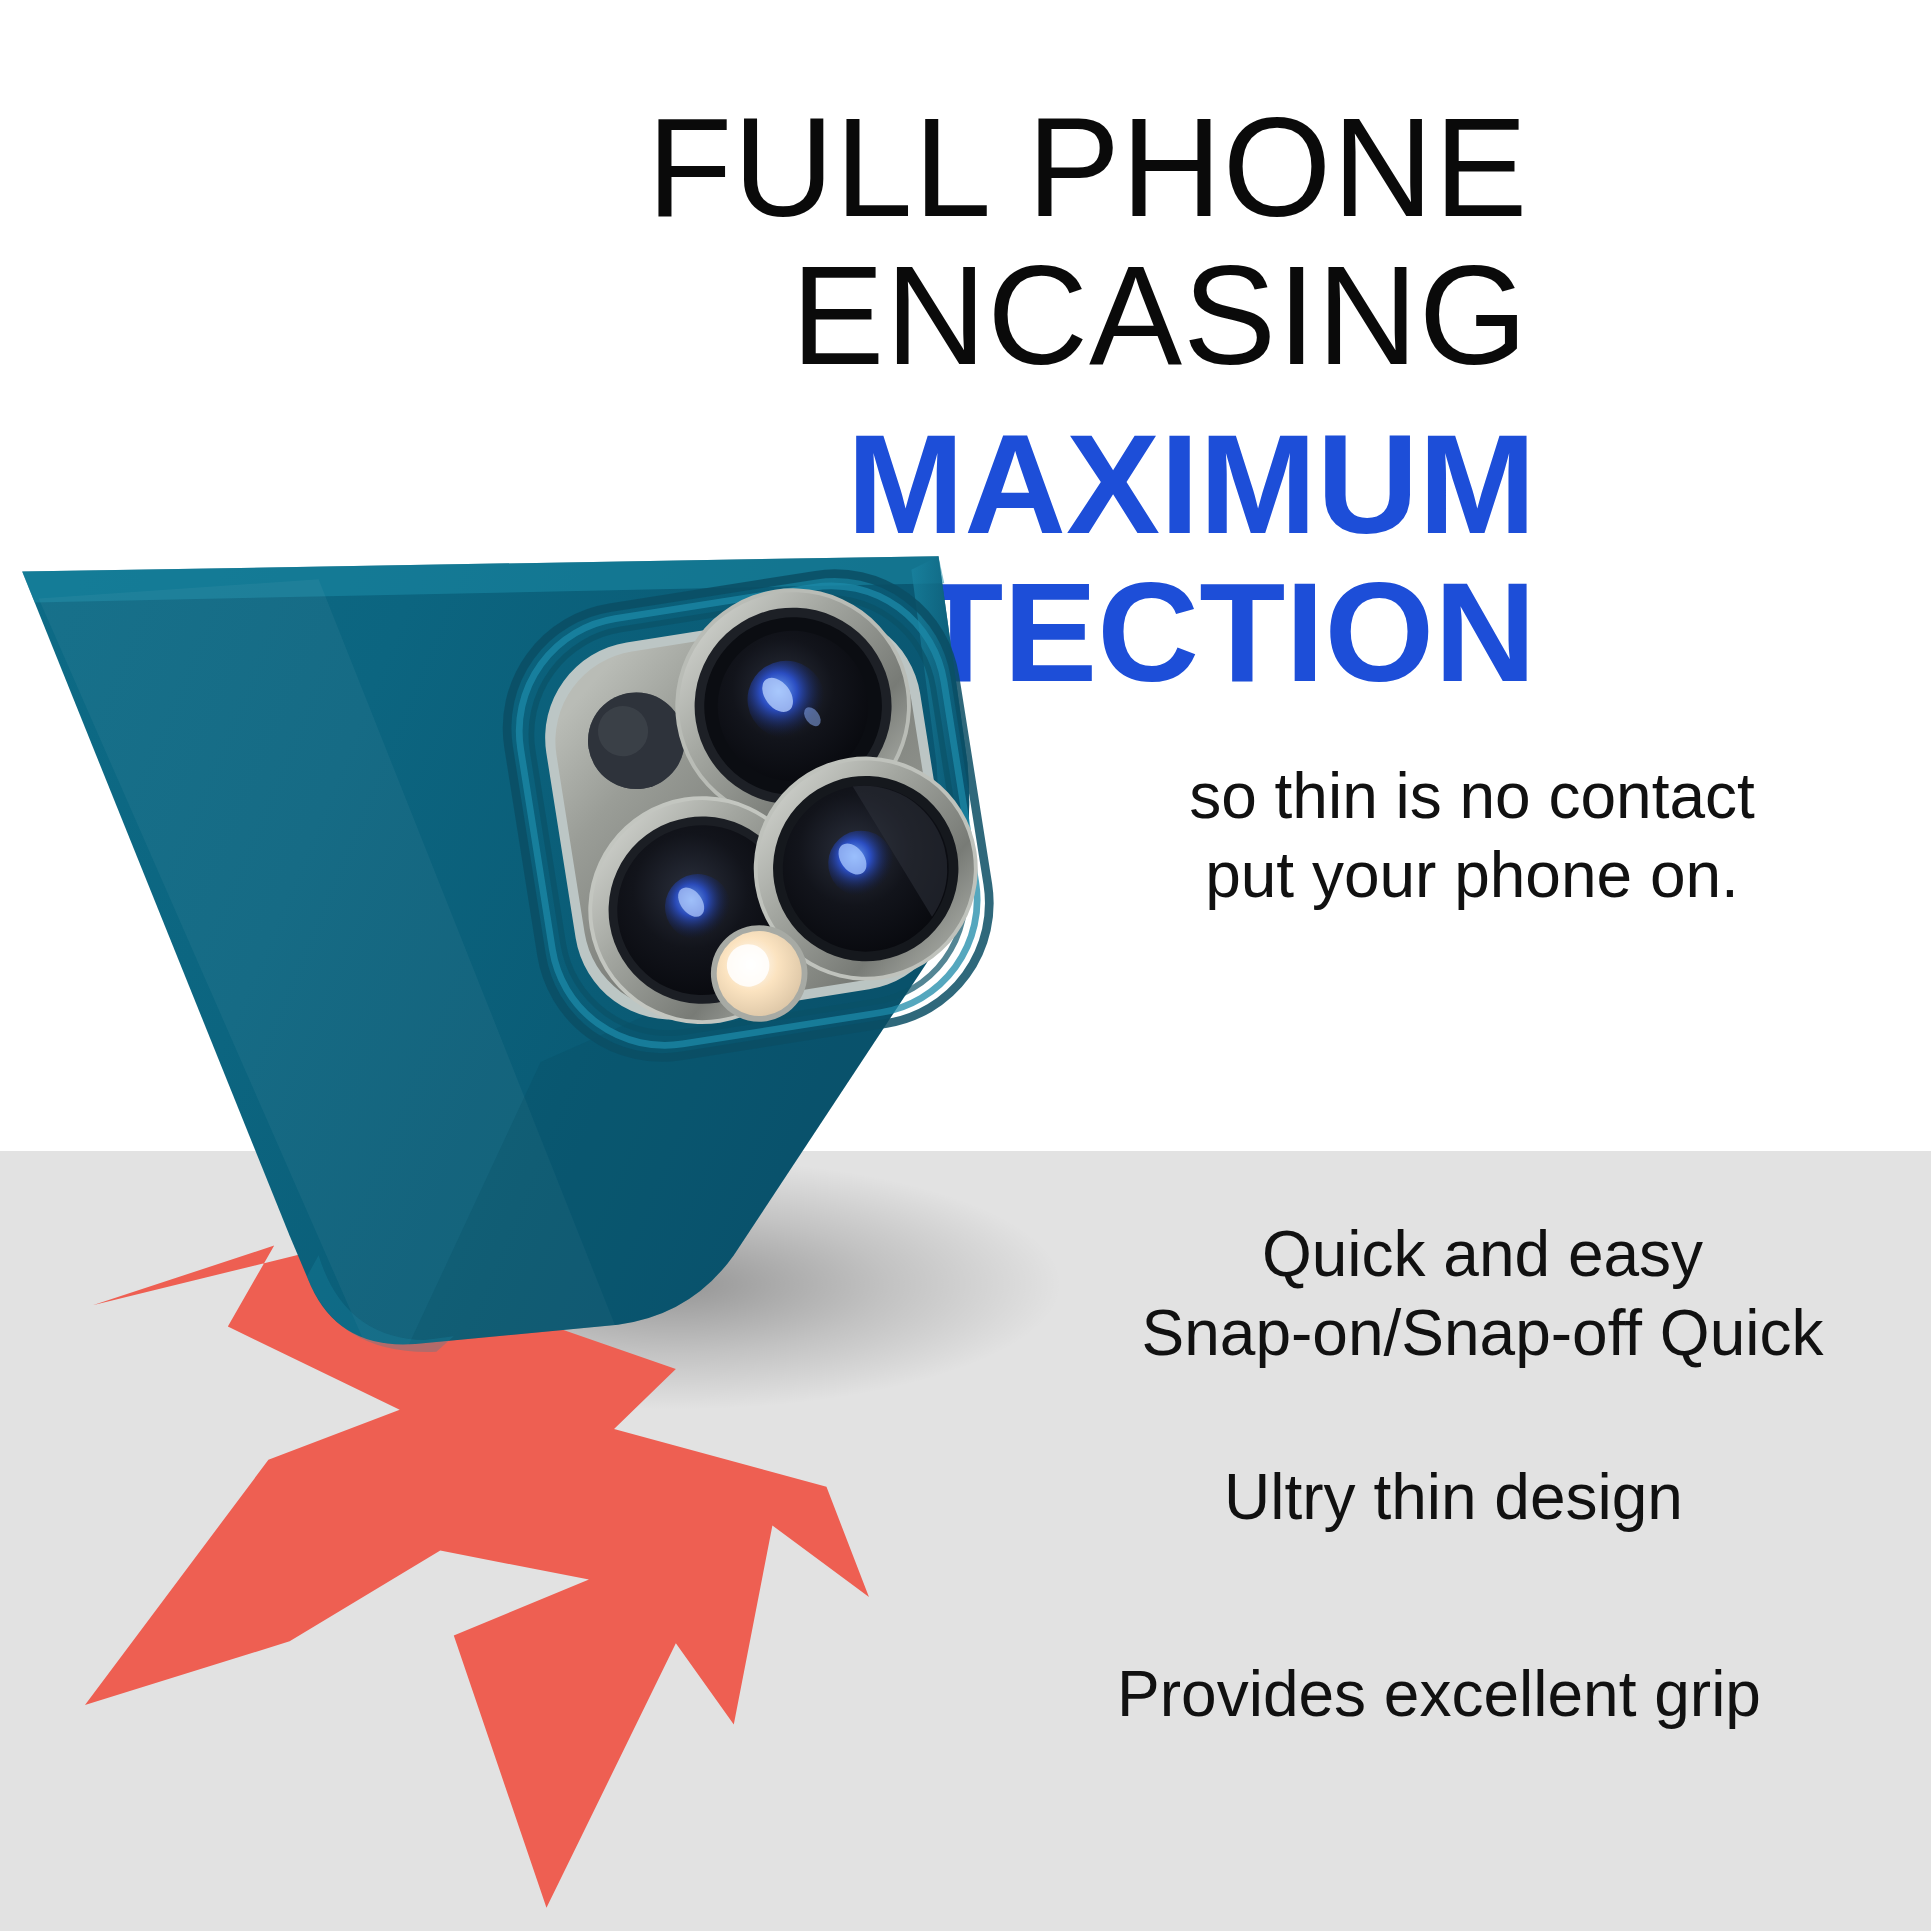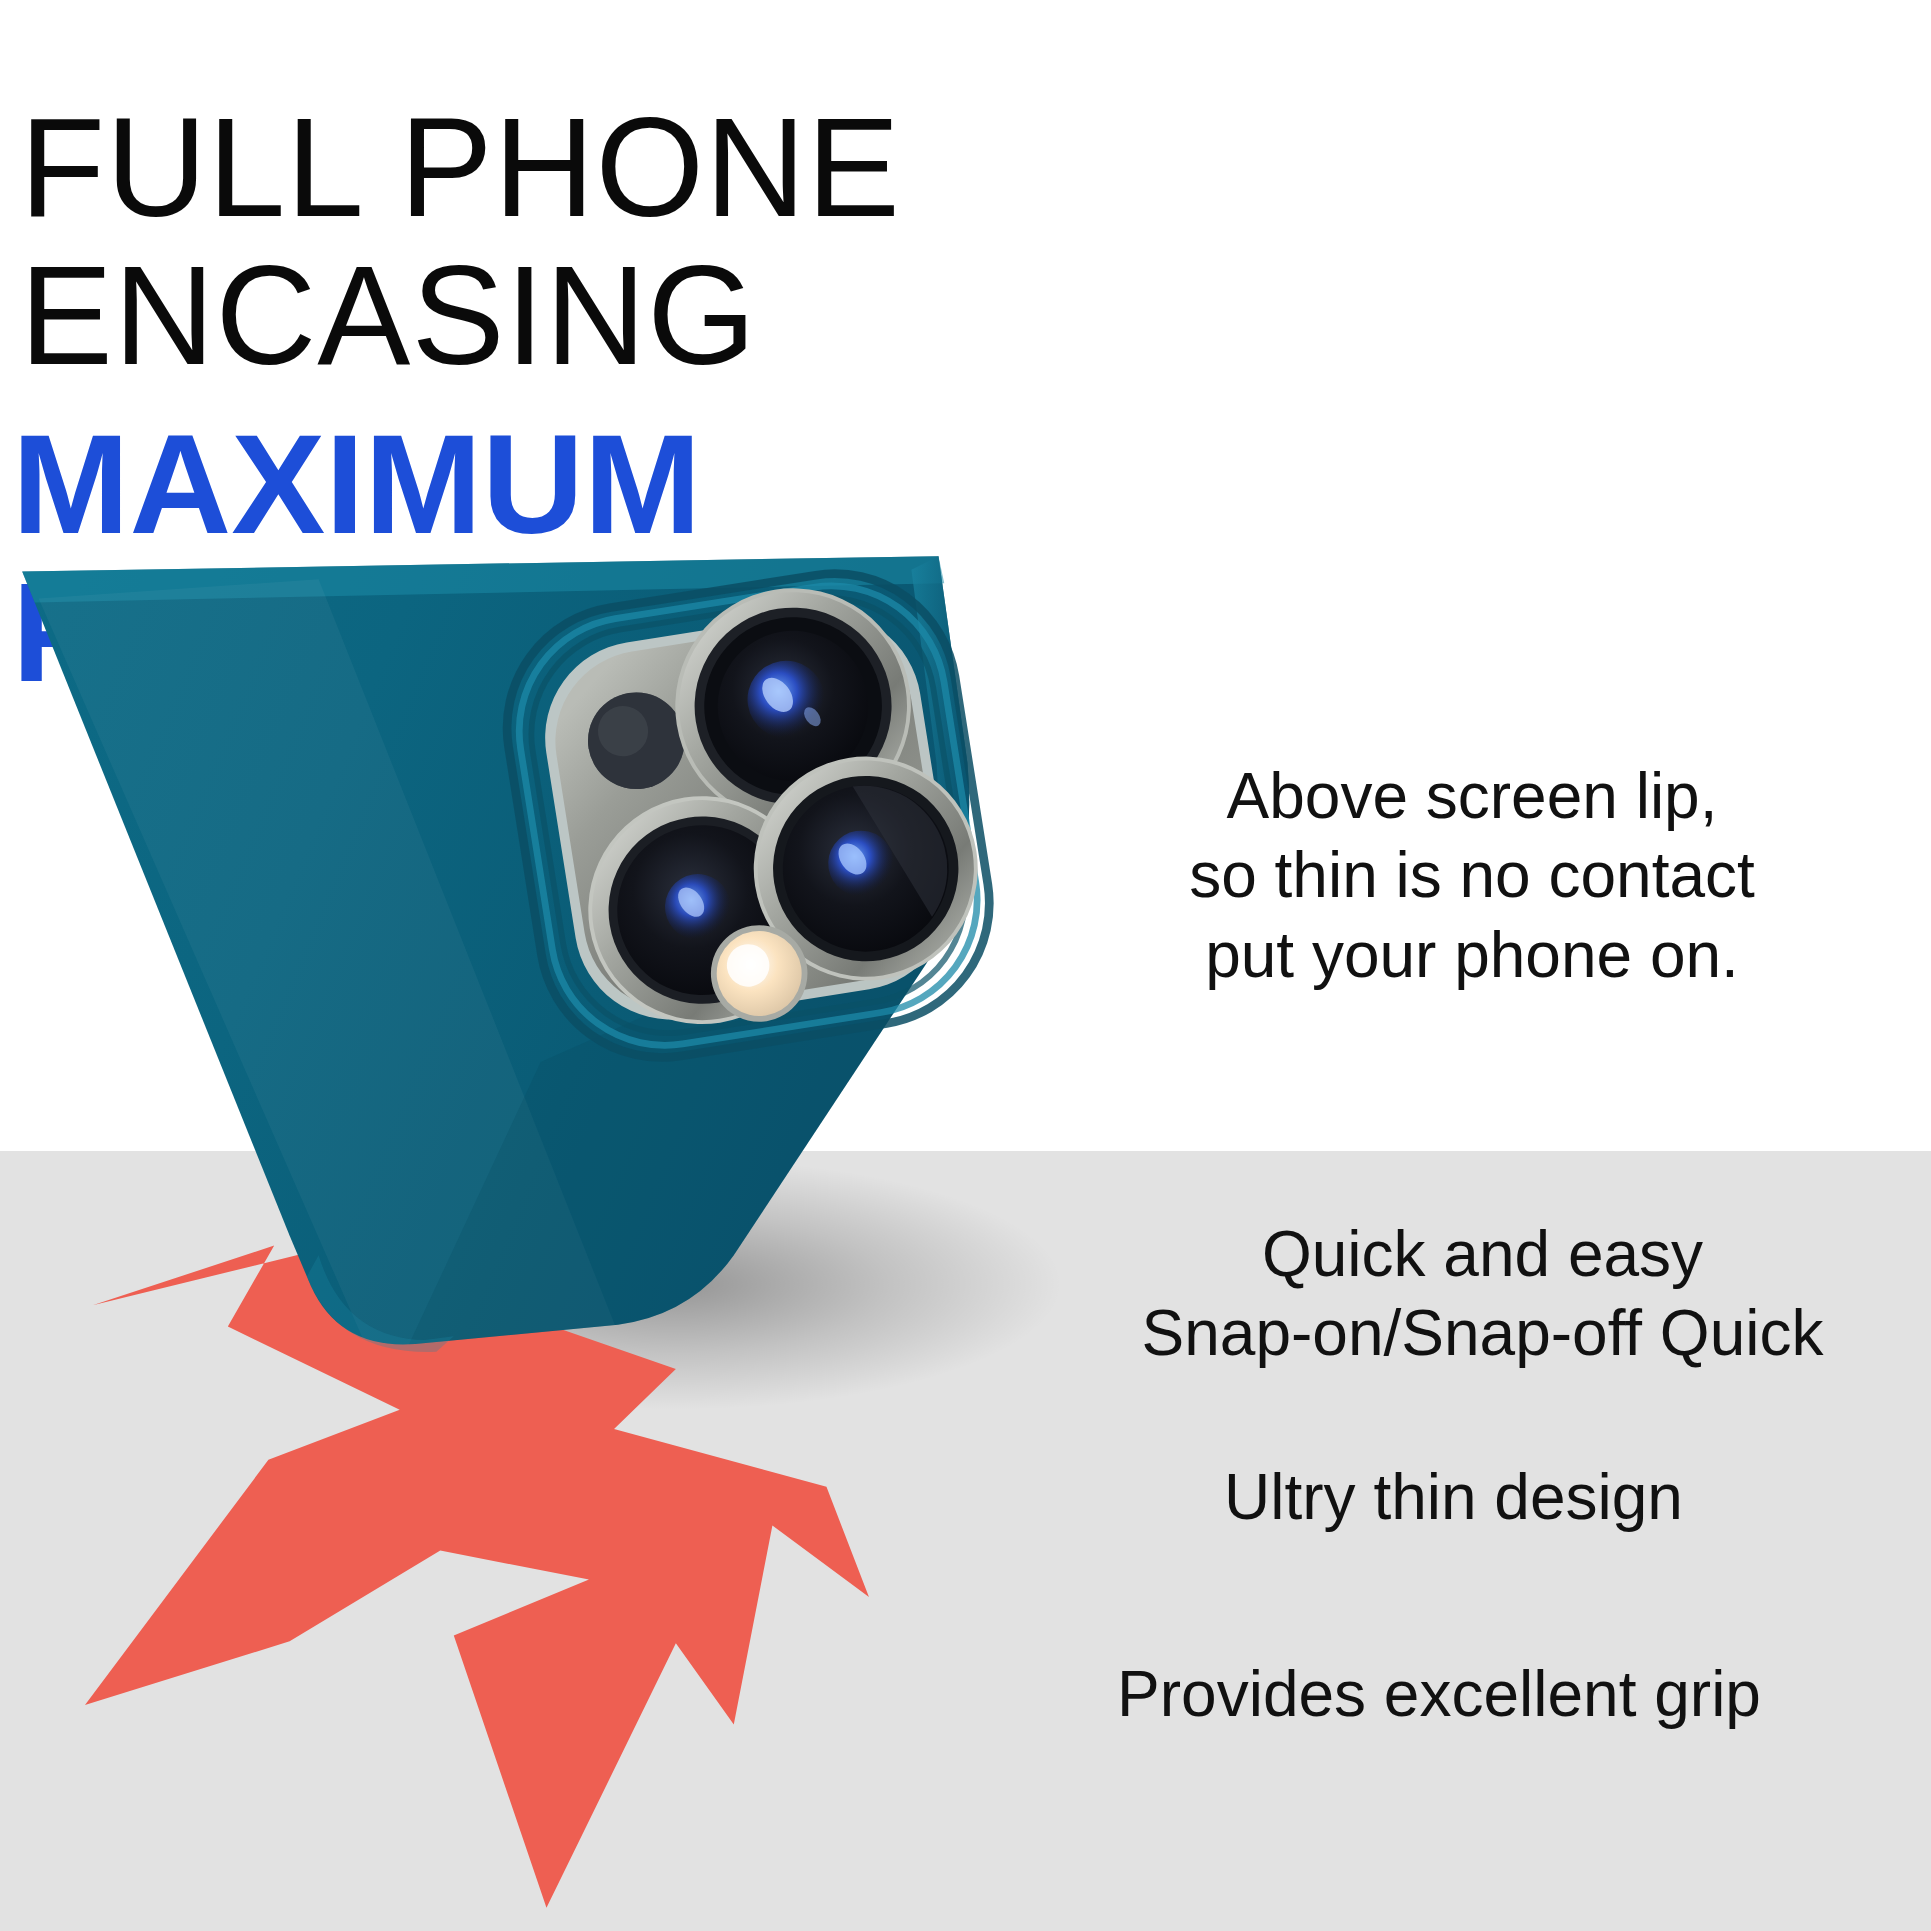--- a/index.html
+++ b/index.html
@@ -28,22 +28,21 @@
     left: 0; top: 1151px;
     width: 1931px; height: 780px;
     background: #e2e2e2;
   }
 
   
   .heading-block {
     position: absolute;
     left: 0; top: 93px;
     width: 1536px;
-    text-align: left;
-    padding-left: 12px;
+    text-align: right;
   }
   .headline-1 {
     display: block;
     font-size: 141px;
     line-height: 1.05;
     font-weight: 400;
     letter-spacing: 1px;
     color: #0a0a0a;
     font-family: "Liberation Sans", sans-serif;
     transform: scaleX(0.99);
@@ -293,21 +292,20 @@
           <circle cx="750" cy="1000" r="22" fill="#ffffff" opacity="0.85"></circle>
         </g>
       </g>
 
       <path d="M 330,1300 Q 356,1386 440,1388 L 470,1384 L 452,1400
                Q 350,1404 318,1322 Z" fill="#1b8aa6" opacity="0.28"></path>
     </g>
   </svg>
 
   <div class="copy copy-lip">
-    <span>Above screen lip,</span>
     <span>so thin is no contact</span>
     <span>put your phone on.</span>
   </div>
 
   <div class="copy copy-snap">
     <span>Quick and easy</span>
     <span>Snap-on/Snap-off Quick</span>
   </div>
 
   <div class="copy copy-thin">

